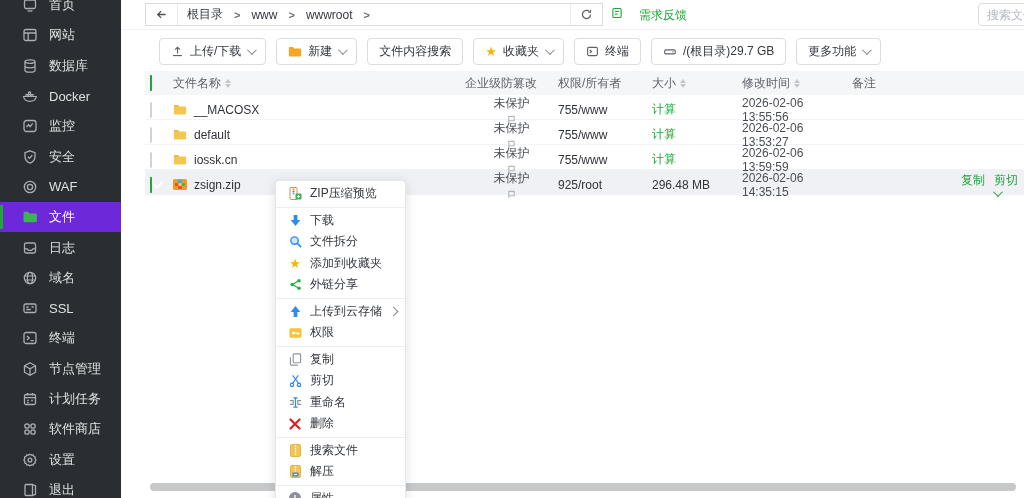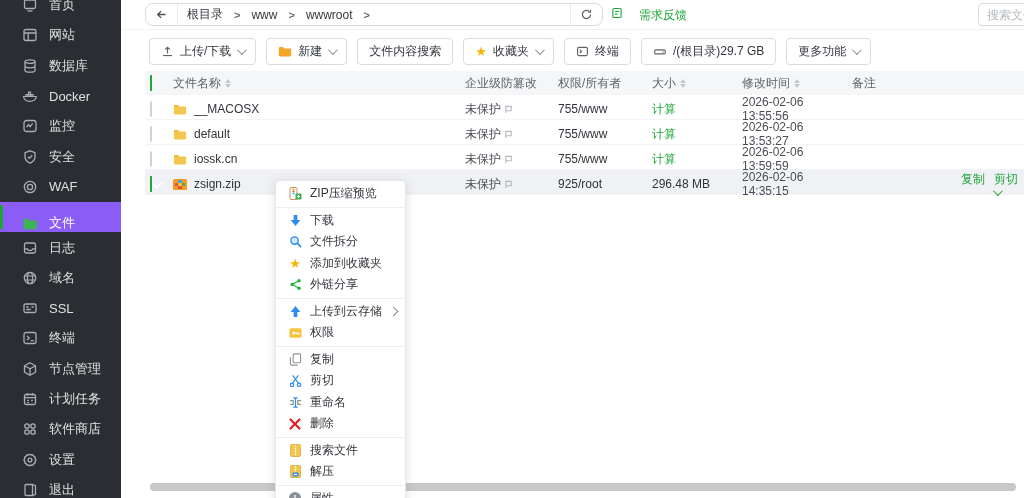--- a/index.html
+++ b/index.html
@@ -7,42 +7,42 @@
   body {
     font-family: "Liberation Sans", "DejaVu Sans", sans-serif;
     background:#fff; color:#303339; position:relative; font-size:12px;
   }
   
   .sidebar { position:absolute; left:0; top:0; width:134px; height:498px; background:#2a2e32; overflow:hidden; }
   .side-list { margin-top:-10px; }
   .side-item { height:30.3px; display:flex; align-items:center; padding-left:21px; gap:11px;
     color:#dde0e2; font-size:13px; cursor:pointer; position:relative; }
   .side-item .sicon { width:17px; height:17px; flex:0 0 17px; color:#a9afb4; display:flex; align-items:center; justify-content:center; }
-  .side-item.active { background:#8b5cf6; color:#fff;align-items:flex-end; }
+  .side-item.active { background:#6d28d9; color:#fff; }
   .side-item.active::before { content:""; position:absolute; left:0; top:3px; bottom:3px; width:3px; background:#20a53a; }
   .side-item.active .sicon { color:#3cb454; }
   
   .main { position:absolute; left:121px; top:0; width:903px; height:498px; background:#fff; }
   .topbar { height:30px; border-bottom:1px solid #f0f1f3; position:relative; }
   .crumbbox { position:absolute; left:24px; top:3px; width:458px; height:23px; border:1px solid #d8dbe0;
-    border-radius:8px; display:flex; align-items:center; background:#fff; }
+    border-radius:0; display:flex; align-items:center; background:#fff; }
   .crumb-back { width:32px; height:100%; display:flex; align-items:center; justify-content:center;
     border-right:1px solid #e7eaee; cursor:pointer; color:#4a4f55; }
   .crumb-seg { padding:0 9px; color:#34383d; cursor:pointer; white-space:nowrap; }
   .crumb-gt { color:#6b7076; font-weight:bold; font-size:11px; padding:0 2px; }
   .crumb-spacer { flex:1; }
   .crumb-refresh { width:32px; height:100%; display:flex; align-items:center; justify-content:center;
     border-left:1px solid #e7eaee; cursor:pointer; color:#5a5f66; }
   .feedback { position:absolute; left:490px; top:7px; display:flex; align-items:flex-start; gap:16px;
     color:#20a53a; cursor:pointer; }
   .searchbox { position:absolute; left:857px; top:3px; width:190px; height:23px; border:1px solid #d8dbe0;
     border-radius:4px; padding:0 8px; font-size:12px; color:#303339; font-family:inherit; outline:none; }
   .searchbox::placeholder { color:#b4b9bf; }
   
-  .toolbar { padding:8px 0 0 28px; display:flex; gap:10px; }
+  .toolbar { padding:8px 0 0 38px; display:flex; gap:10px; }
   .tbtn { height:27px; border:1px solid #d9dce1; border-radius:4px; background:#fff; padding:0 11px;
     display:inline-flex; align-items:center; gap:6px; font-size:12px; color:#33373d; cursor:pointer; white-space:nowrap; }
   .chev { width:7px; height:7px; border-right:1.4px solid #878c92; border-bottom:1.4px solid #878c92;
     transform:rotate(45deg) translateY(-2px); display:inline-block; }
   .chev.right { transform:rotate(-45deg); }
   .chev.green { border-color:#20a53a; }
   
   .ftable { margin:6px 0 0 24px; }
   .trow { display:grid; grid-template-columns:28px 292px 93px 94px 90px 110px 1fr; align-items:center; }
   .thead { height:24px; background:#f4f6f8; color:#5f6368; }
@@ -53,21 +53,21 @@
   .cb.ind { background:#20a53a; border-color:#20a53a; }
   .cb.ind::after { content:""; position:absolute; left:3px; right:3px; top:5.5px; height:2px; background:#fff; border-radius:1px; }
   .cb.on { background:#20a53a; border-color:#20a53a; }
   .cb.on::after { content:""; position:absolute; left:4px; top:1.5px; width:4px; height:7px;
     border:solid #fff; border-width:0 2px 2px 0; transform:rotate(45deg); }
   .name-cell { display:flex; align-items:center; gap:7px; cursor:pointer; }
   .sorter { display:inline-flex; flex-direction:column; margin-left:4px; vertical-align:middle; gap:1px; }
   .sorter i { width:0; height:0; border-left:3.5px solid transparent; border-right:3.5px solid transparent; display:block; }
   .sorter .up { border-bottom:4px solid #c3c7cd; }
   .sorter .dn { border-top:4px solid #c3c7cd; }
-  .tamper { display:flex; align-items:center; gap:3px; color:#4a4e54; }
+  .tamper { display:flex; align-items:center; gap:3px; color:#4a4e54;flex-direction:column; }
   .green-link { color:#20a53a; cursor:pointer;text-align:center; }
   .mtime { color:#4a4e54; }
   .row-actions { display:flex; flex-direction:column; align-items:flex-end; padding-right:6px; line-height:11px; margin-top:4px; }
   .row-actions .links { display:flex; gap:9px; }
   .row-actions .chevwrap { margin-right:18px; margin-top:2px; }
   
   .ctxmenu { position:absolute; left:275px; top:180px; width:131px; background:#fff;
     border:1px solid #e3e6ea; border-radius:4px; box-shadow:0 2px 12px rgba(0,0,0,.12); padding:2px 0; z-index:20; }
   .mitem { height:21.5px; display:flex; align-items:center; gap:8px; padding:0 8px 0 12px;
     font-size:12px; color:#33373d; cursor:pointer; }

